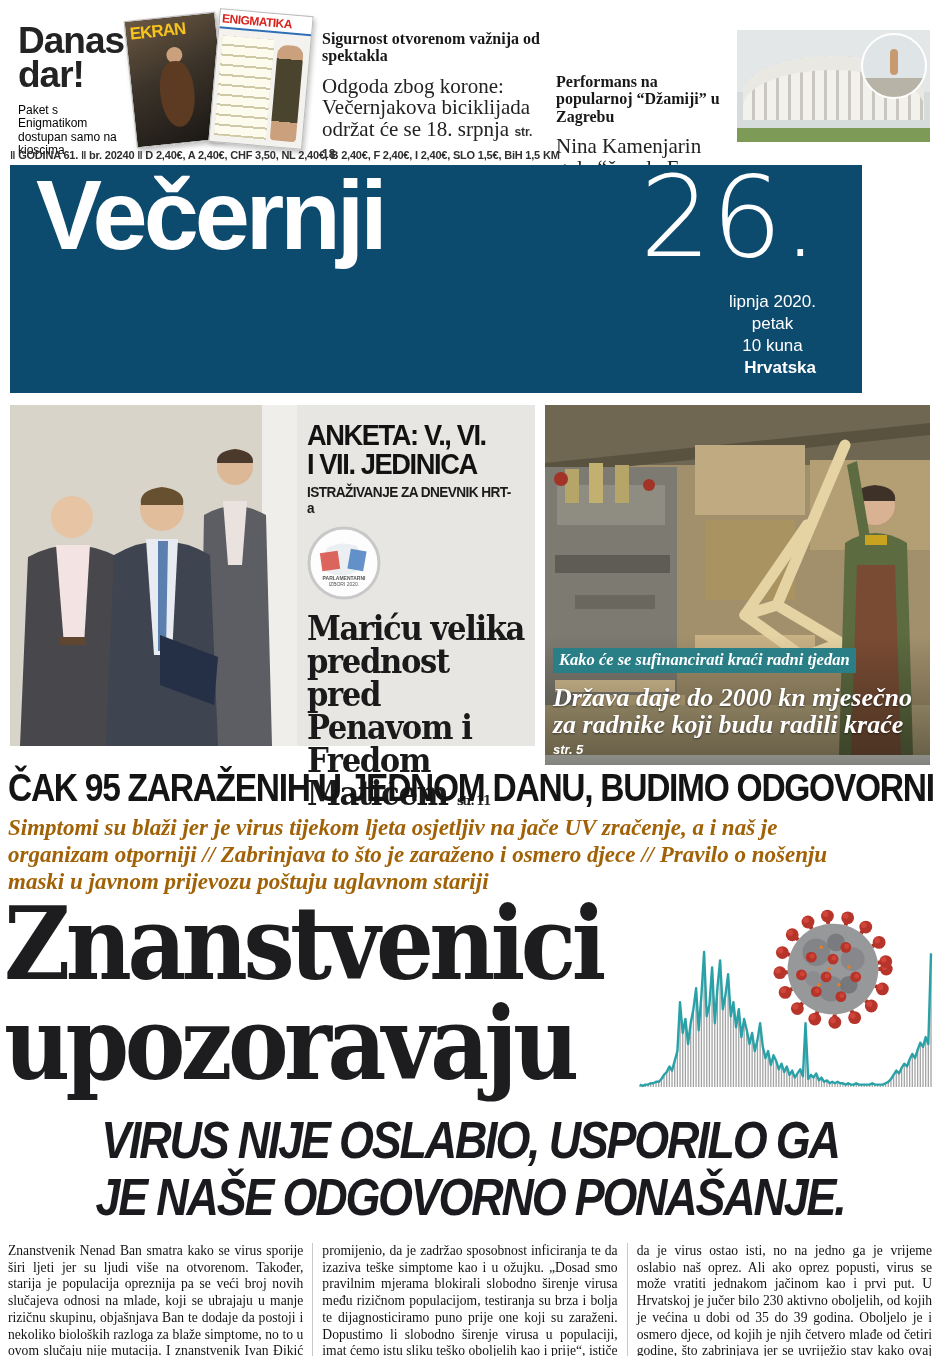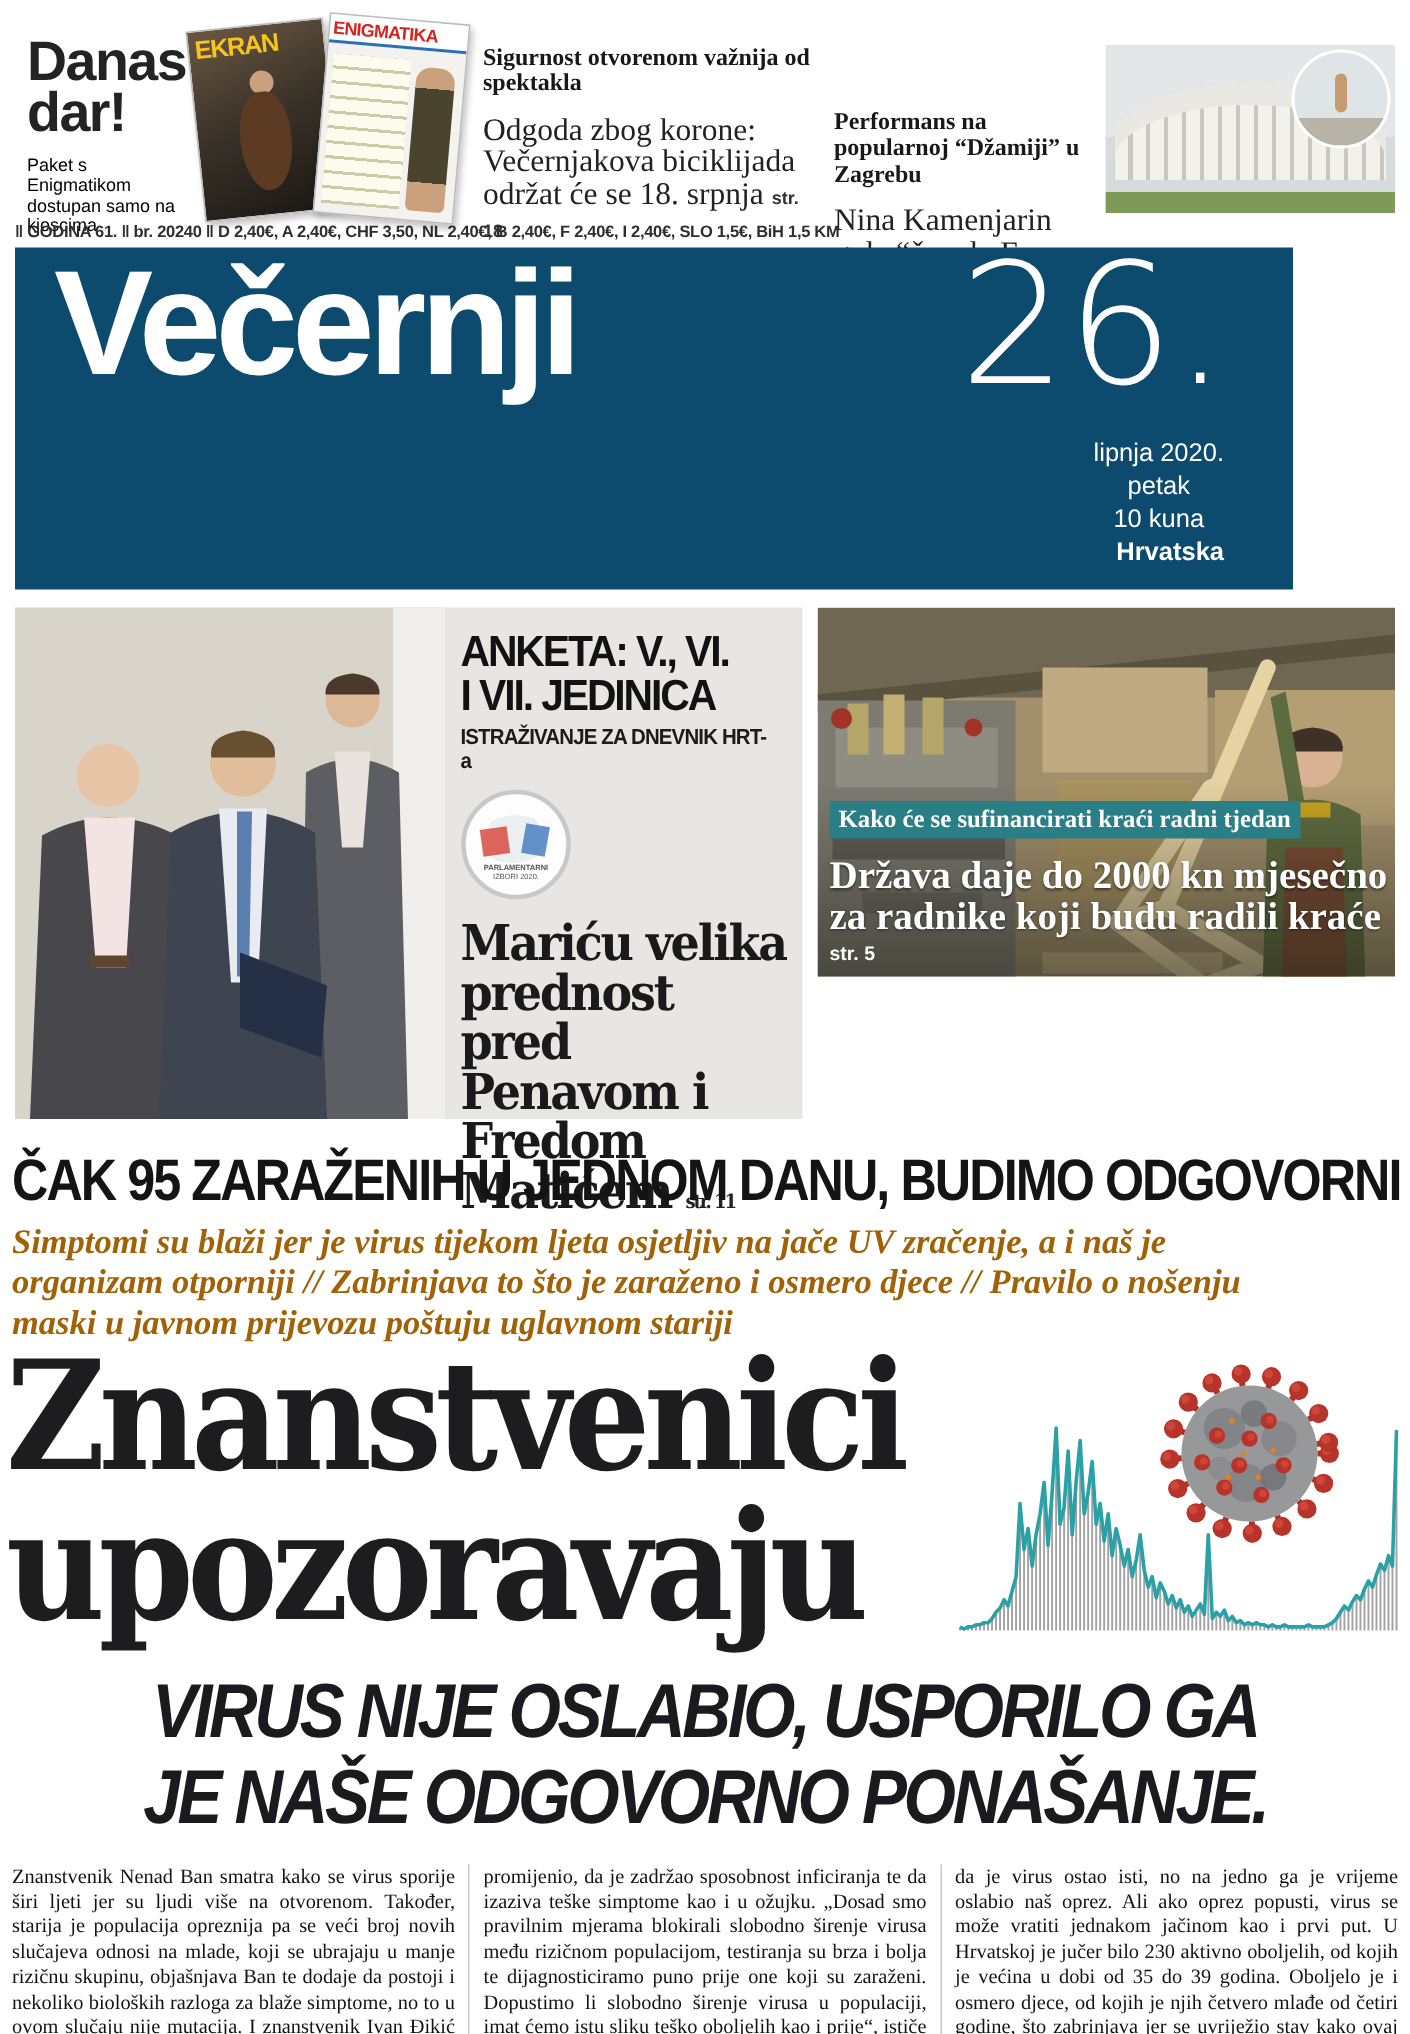--- a/index.html
+++ b/index.html
@@ -60,21 +60,21 @@
   .anketa{position:absolute;left:297px;top:16px;width:222px;}
   .anketa-title{font-weight:bold;font-size:29px;line-height:1.0;letter-spacing:-1.5px;color:#121212;
         white-space:pre-line;transform:scaleX(.94);transform-origin:left;}
   .anketa-sub{font-weight:bold;font-size:14.5px;letter-spacing:-.6px;color:#1b1b1b;margin-top:5px;
         transform:scaleX(.94);transform-origin:left;}
   .logo-wrap{margin-top:10px;width:74px;height:74px;}
   .anketa-head{font-family:"DejaVu Serif",serif;font-weight:bold;font-size:33px;line-height:1.0;
         letter-spacing:-1.5px;color:#1a1a1a;margin-top:12px;transform:scaleX(.93);transform-origin:left;
         width:235px;}
   .anketa-page{font-weight:bold;font-size:13px;color:#222;}
-  .story-right{position:absolute;left:545px;top:405px;width:385px;height:246px;overflow:hidden;}
+  .story-right{position:absolute;left:545px;top:405px;width:385px;height:360px;overflow:hidden;font-style:italic;}
   .cap-shade{position:absolute;left:0;bottom:0;width:100%;height:130px;
         background:linear-gradient(rgba(30,30,20,0),rgba(30,30,20,.55));}
   .fact-kicker{position:absolute;left:8px;bottom:92px;background:#2a7e86;color:#fff;
         font-family:"Liberation Serif",serif;font-weight:bold;font-size:16.5px;padding:2px 6px 3px;}
   .fact-head{position:absolute;left:8px;bottom:26px;width:372px;color:#fff;
         font-family:"Liberation Serif",serif;font-weight:bold;font-size:26px;line-height:1.06;
         text-shadow:0 1px 2px rgba(0,0,0,.5);}
   .fact-page{position:absolute;left:8px;bottom:8px;color:#fff;font-weight:bold;font-size:13px;}
   
   .cak{position:absolute;left:8px;top:766px;width:1080px;font-weight:bold;font-size:39px;

